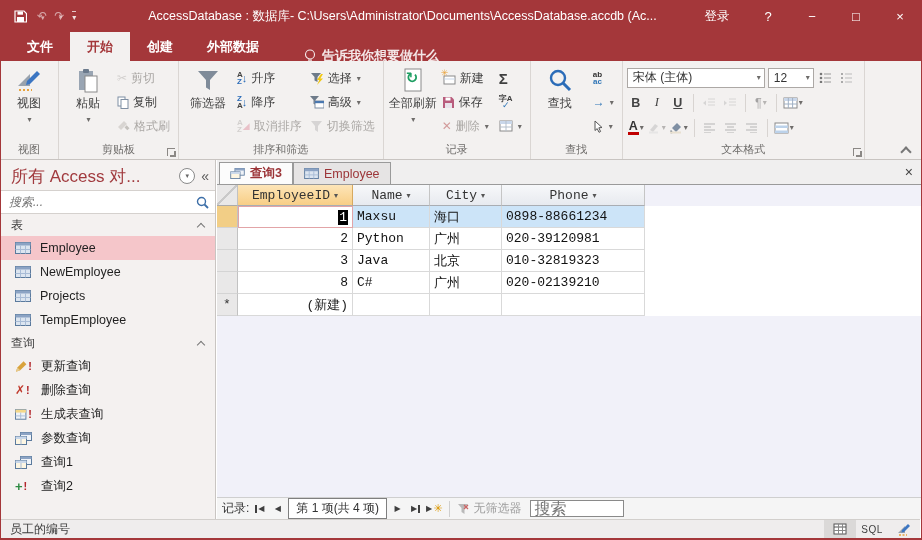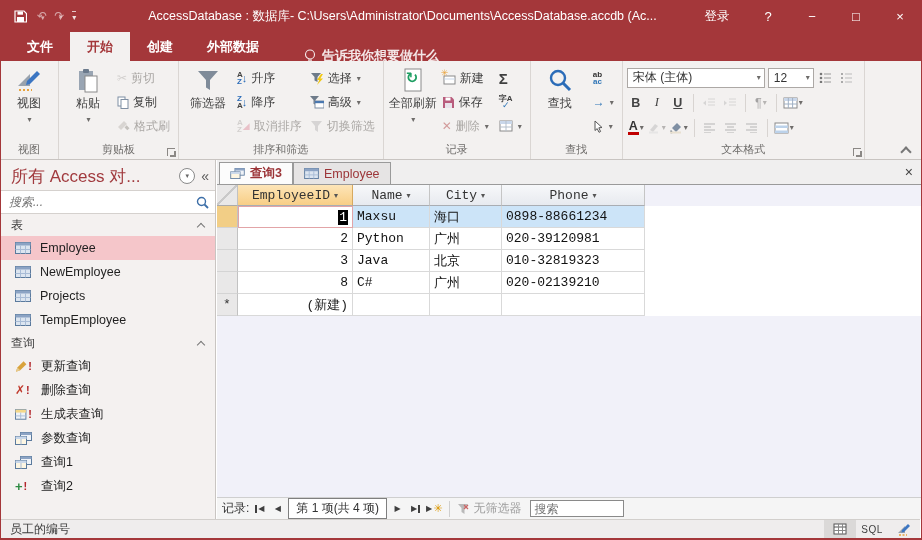--- a/index.html
+++ b/index.html
@@ -99,21 +99,21 @@
   .caret-sel { background:#000; color:#fff; padding:0 1px; }
   .newrow .dcell { background:#fff; color:#222; }
 
   .navbar { height:22px; background:#F5F5F5; border-top:1px solid #CFCFCF; display:flex; align-items:center; gap:3px; padding-left:5px; font-size:12px; color:#333; }
   .navbtn { display:inline-flex; align-items:center; justify-content:center; min-width:15px; height:16px; font-size:8px; color:#3F3F3F; gap:1px; }
   .navbtn .vbar { width:2px; height:8px; background:#3F3F3F; display:inline-block; }
   .navpos { background:#fff; border:1px solid #7F7F7F; padding:1px 7px; font-size:12px; white-space:nowrap; }
   .newstar { color:#DC9700; font-size:11px; font-weight:bold; }
   .nav-sep { width:1px; height:16px; background:#D0D0D0; margin:0 4px; }
   .nofilter { display:flex; align-items:center; gap:4px; color:#9C9C9C; }
-  .navsearch { width:94px; height:17px; border:1px solid #8A8A8A; font-size:12px; padding:0 3px; font-family:inherit; color:#333; background:#fff; margin-left:6px; outline:none; }
+  .navsearch { width:94px; height:17px; border:1px solid #8A8A8A; font-size:16px; padding:0 3px; font-family:inherit; color:#333; background:#fff; margin-left:6px; outline:none; }
 
   
   .statusbar { position:absolute; left:1px; right:2px; bottom:2px; height:19px; background:#EFEDED; border-top:1px solid #D2CFCC; display:flex; align-items:center; padding-left:9px; color:#3A3A3A; font-size:12px; }
   .sb-spacer { flex:1; }
   .sb-btn { width:32px; height:19px; display:flex; align-items:center; justify-content:center; color:#3F3F3F; }
   .sb-btn.active { background:#DBD9D8; }
   .sb-sql { font-size:10px; letter-spacing:.5px; color:#3F3F3F; }
 </style>
 </head>
 <body>

